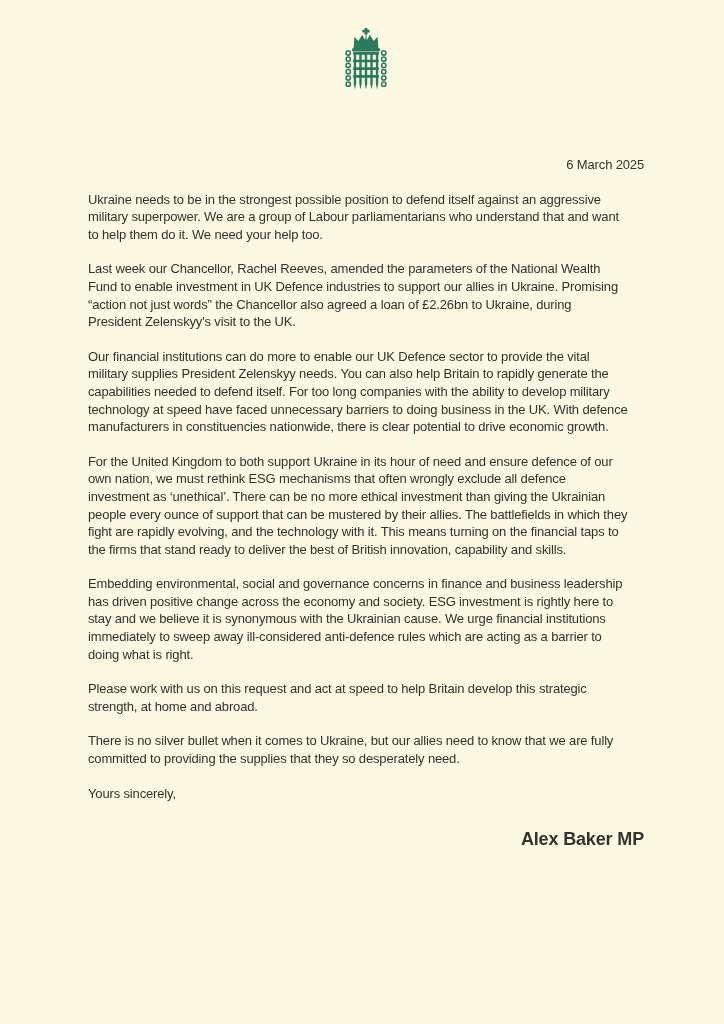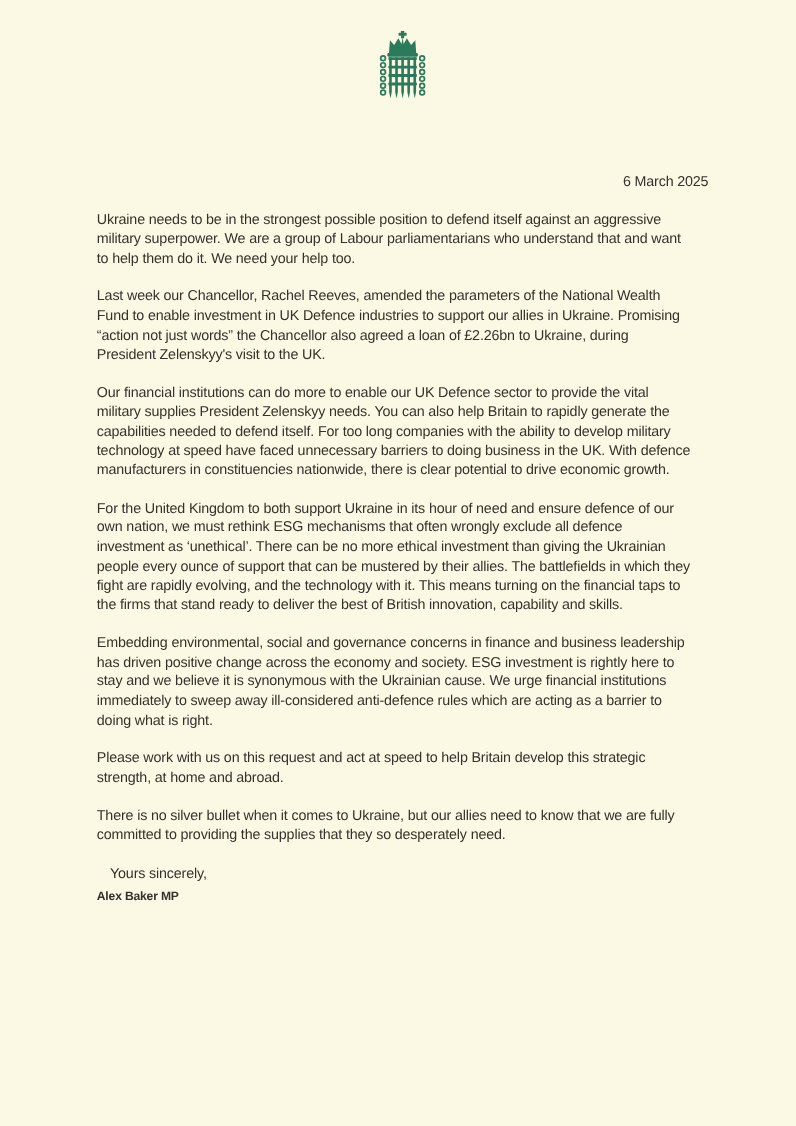--- a/index.html
+++ b/index.html
@@ -43,31 +43,32 @@
     line-height:17.6px;
     letter-spacing:-0.15px;
   }
   .para{
     margin:17px 16px 0 0;
     font-size:13px;
     line-height:17.6px;
     letter-spacing:-0.15px;
   }
   .closing{
-    margin:17px 0 0 12px;
+    margin:17px 0 0 0;
     font-size:13px;
     line-height:17.6px;
     letter-spacing:-0.15px;
   }
   .sig-name{
-    margin:5px 0 0 0;
-    font-size:11px;
+    margin:29px 0 0 0;
+    font-size:18px;
     line-height:17.6px;
     letter-spacing:-0.15px;
     font-weight:bold;
+    text-align:right;
   }
   .sig-title{
     margin:0;
     font-size:13px;
     line-height:17.6px;
     letter-spacing:-0.15px;
   }
 </style>
 </head>
 <body>

